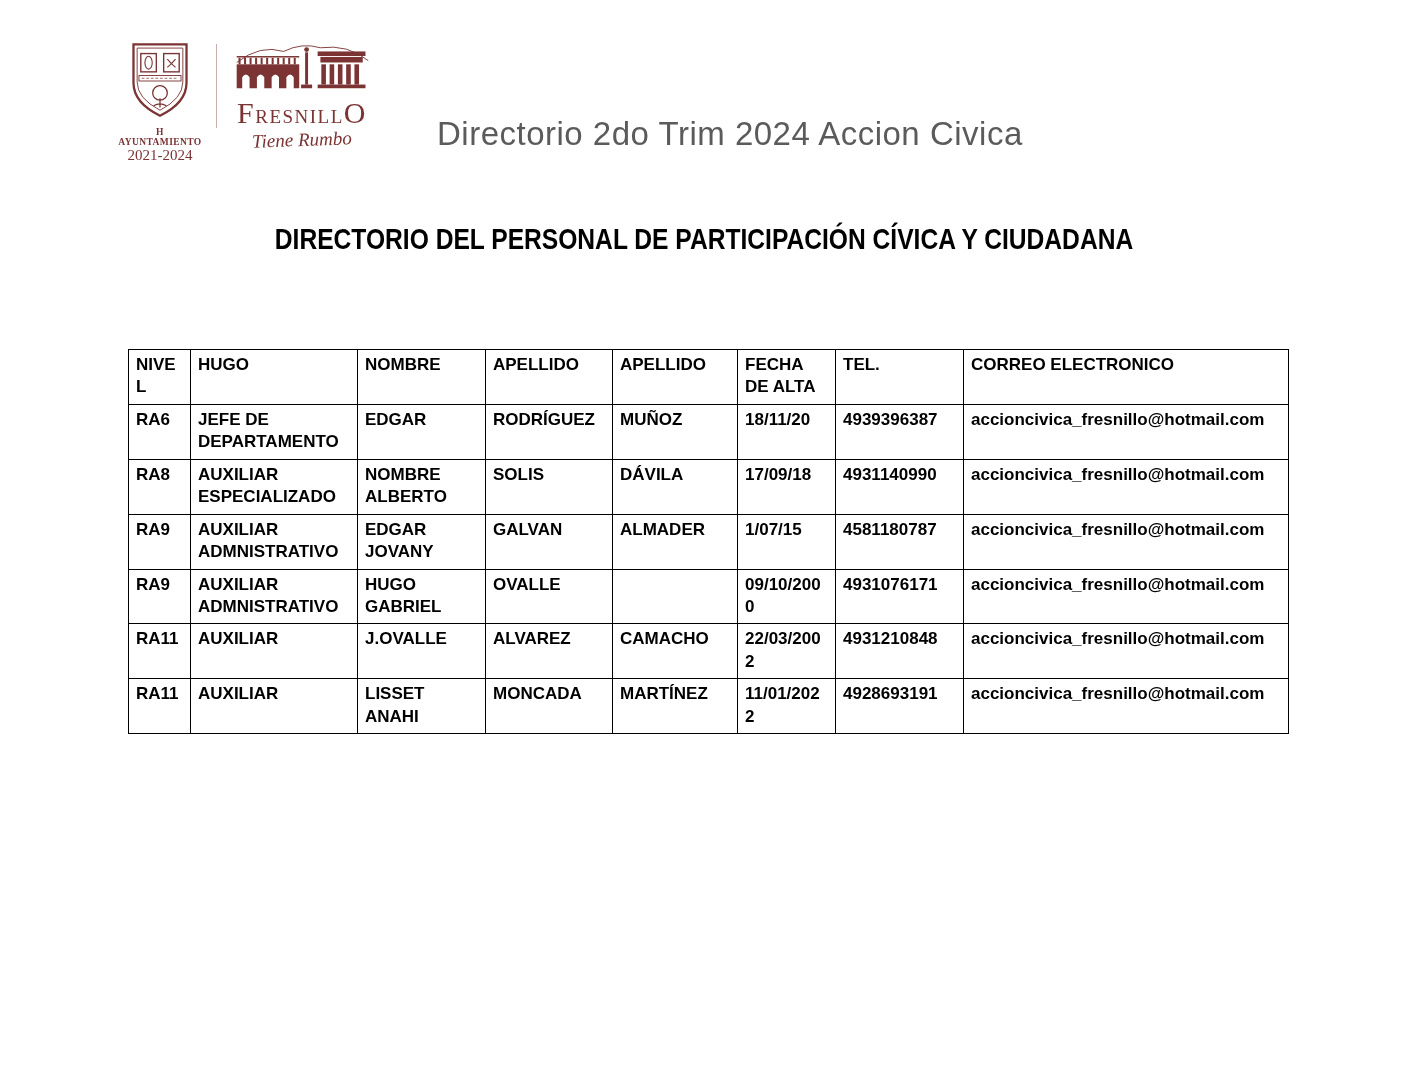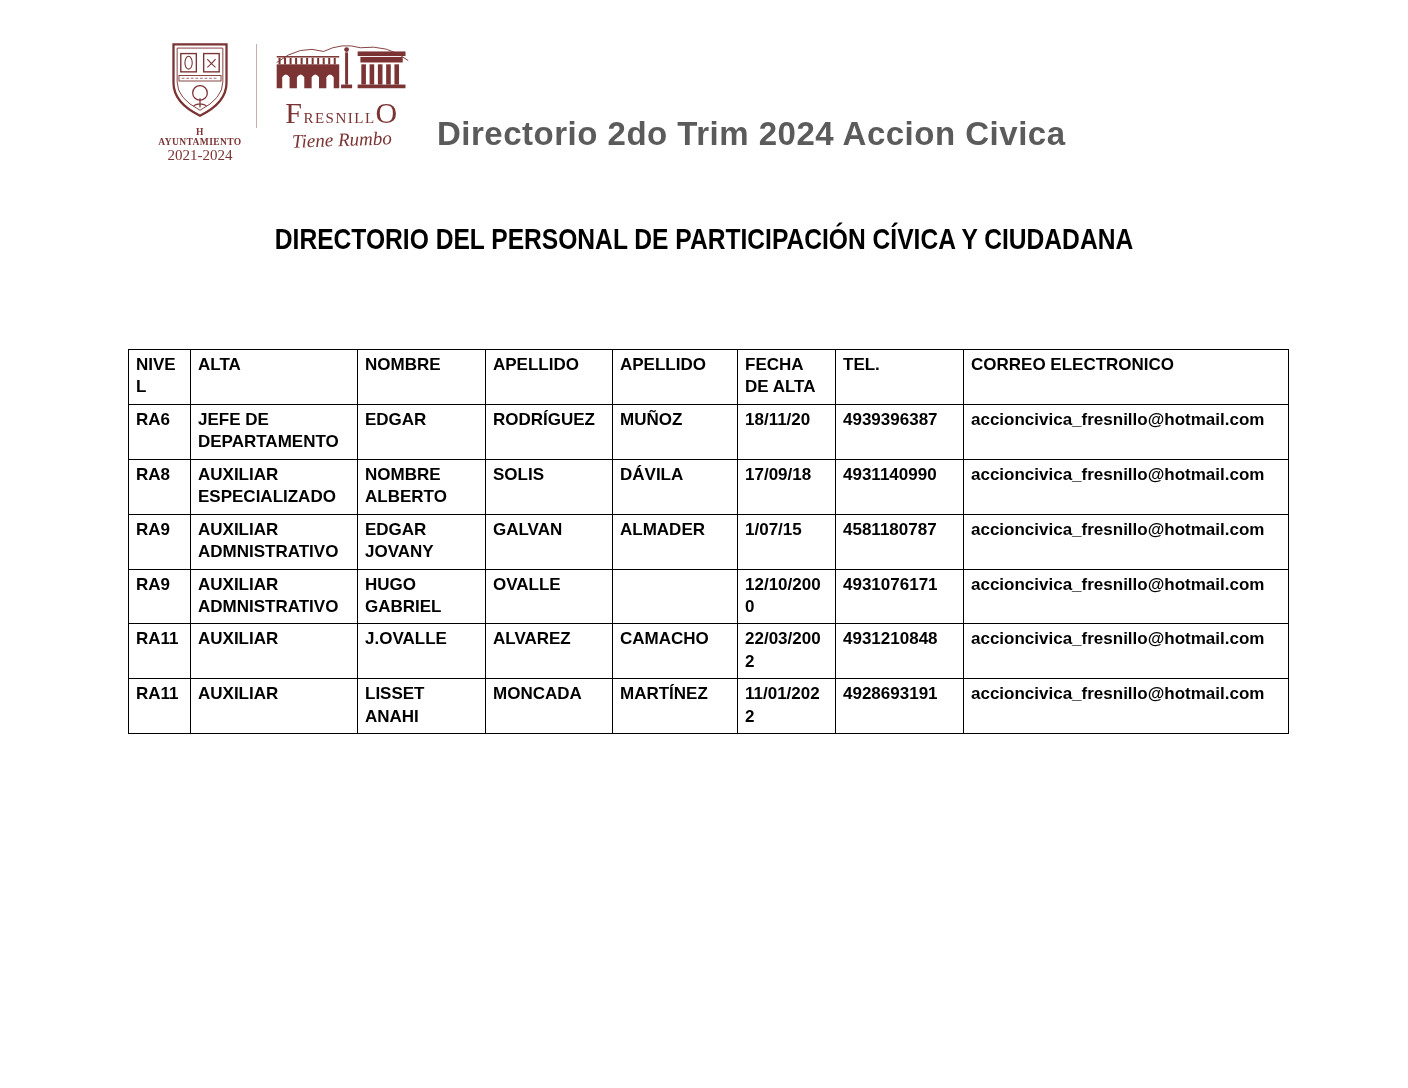--- a/index.html
+++ b/index.html
@@ -20,21 +20,20 @@
     top: 40px;
     display: flex;
     align-items: flex-start;
     gap: 14px;
   }
   .crest-block {
     display: flex;
     flex-direction: column;
     align-items: center;
     width: 84px;
-    margin-left: 40px;
   }
   .crest-caption {
     color: #7B3333;
     font-family: "Liberation Serif", serif;
     text-align: center;
     margin-top: 2px;
     line-height: 1.05;
   }
   .crest-caption .line1 { font-size: 9.5px; font-weight: bold; letter-spacing: 0.4px; display: block; }
   .crest-caption .line2 { font-size: 15px; font-weight: normal; display: block; }
@@ -54,38 +53,38 @@
     color: #7B3333;
     font-family: "Liberation Serif", serif;
     font-weight: normal;
     letter-spacing: 1.5px;
     line-height: 1;
     display: flex;
     align-items: baseline;
     margin-top: -2px;
   }
   .wordmark .big { font-size: 30px; }
-  .wordmark .mid { font-size: 15px; }
+  .wordmark .mid { font-size: 19px; }
   .tagline {
     color: #7B3333;
     font-family: "Liberation Serif", serif;
     font-style: italic;
     font-size: 19px;
     margin-top: 1px;
     transform: rotate(-2deg);
   }
 
   
   .doc-title {
     position: absolute;
     left: 437px;
     top: 115px;
     color: #5b5b5b;
     font-size: 33px;
-    font-weight: bold;
+    font-weight: normal;
     letter-spacing: 0.5px;
     white-space: nowrap;
   }
   .section-title {
     position: absolute;
     left: 0;
     top: 222px;
     width: 100%;
     text-align: center;
     color: #000000;
@@ -204,21 +203,21 @@
         <col style="width:128px">
         <col style="width:127px">
       <col style="width:125px">
         <col style="width:98px">
         <col style="width:128px">
         <col style="width:325px">
     </colgroup>
     <thead>
       <tr>
         <th class="th-nivel">NIVEL</th>
-        <th>ALTA</th>
+        <th>HUGO</th>
         <th>NOMBRE</th>
         <th>APELLIDO</th>
         <th>APELLIDO</th>
         <th>FECHA DE ALTA</th>
         <th>TEL.</th>
         <th>CORREO ELECTRONICO</th>
       </tr>
     </thead>
     <tbody>
       <tr>
@@ -250,21 +249,21 @@
         <td class="td-fecha">1/07/15</td>
         <td>4581180787</td>
         <td>accioncivica_fresnillo@hotmail.com</td>
       </tr>
       <tr>
         <td>RA9</td>
         <td>AUXILIAR ADMNISTRATIVO</td>
         <td>HUGO GABRIEL</td>
         <td>OVALLE</td>
         <td></td>
-        <td class="td-fecha">12/10/2000</td>
+        <td class="td-fecha">09/10/2000</td>
         <td>4931076171</td>
         <td>accioncivica_fresnillo@hotmail.com</td>
       </tr>
       <tr>
         <td>RA11</td>
         <td>AUXILIAR</td>
         <td>J.OVALLE</td>
         <td>ALVAREZ</td>
         <td>CAMACHO</td>
         <td class="td-fecha">22/03/2002</td>

